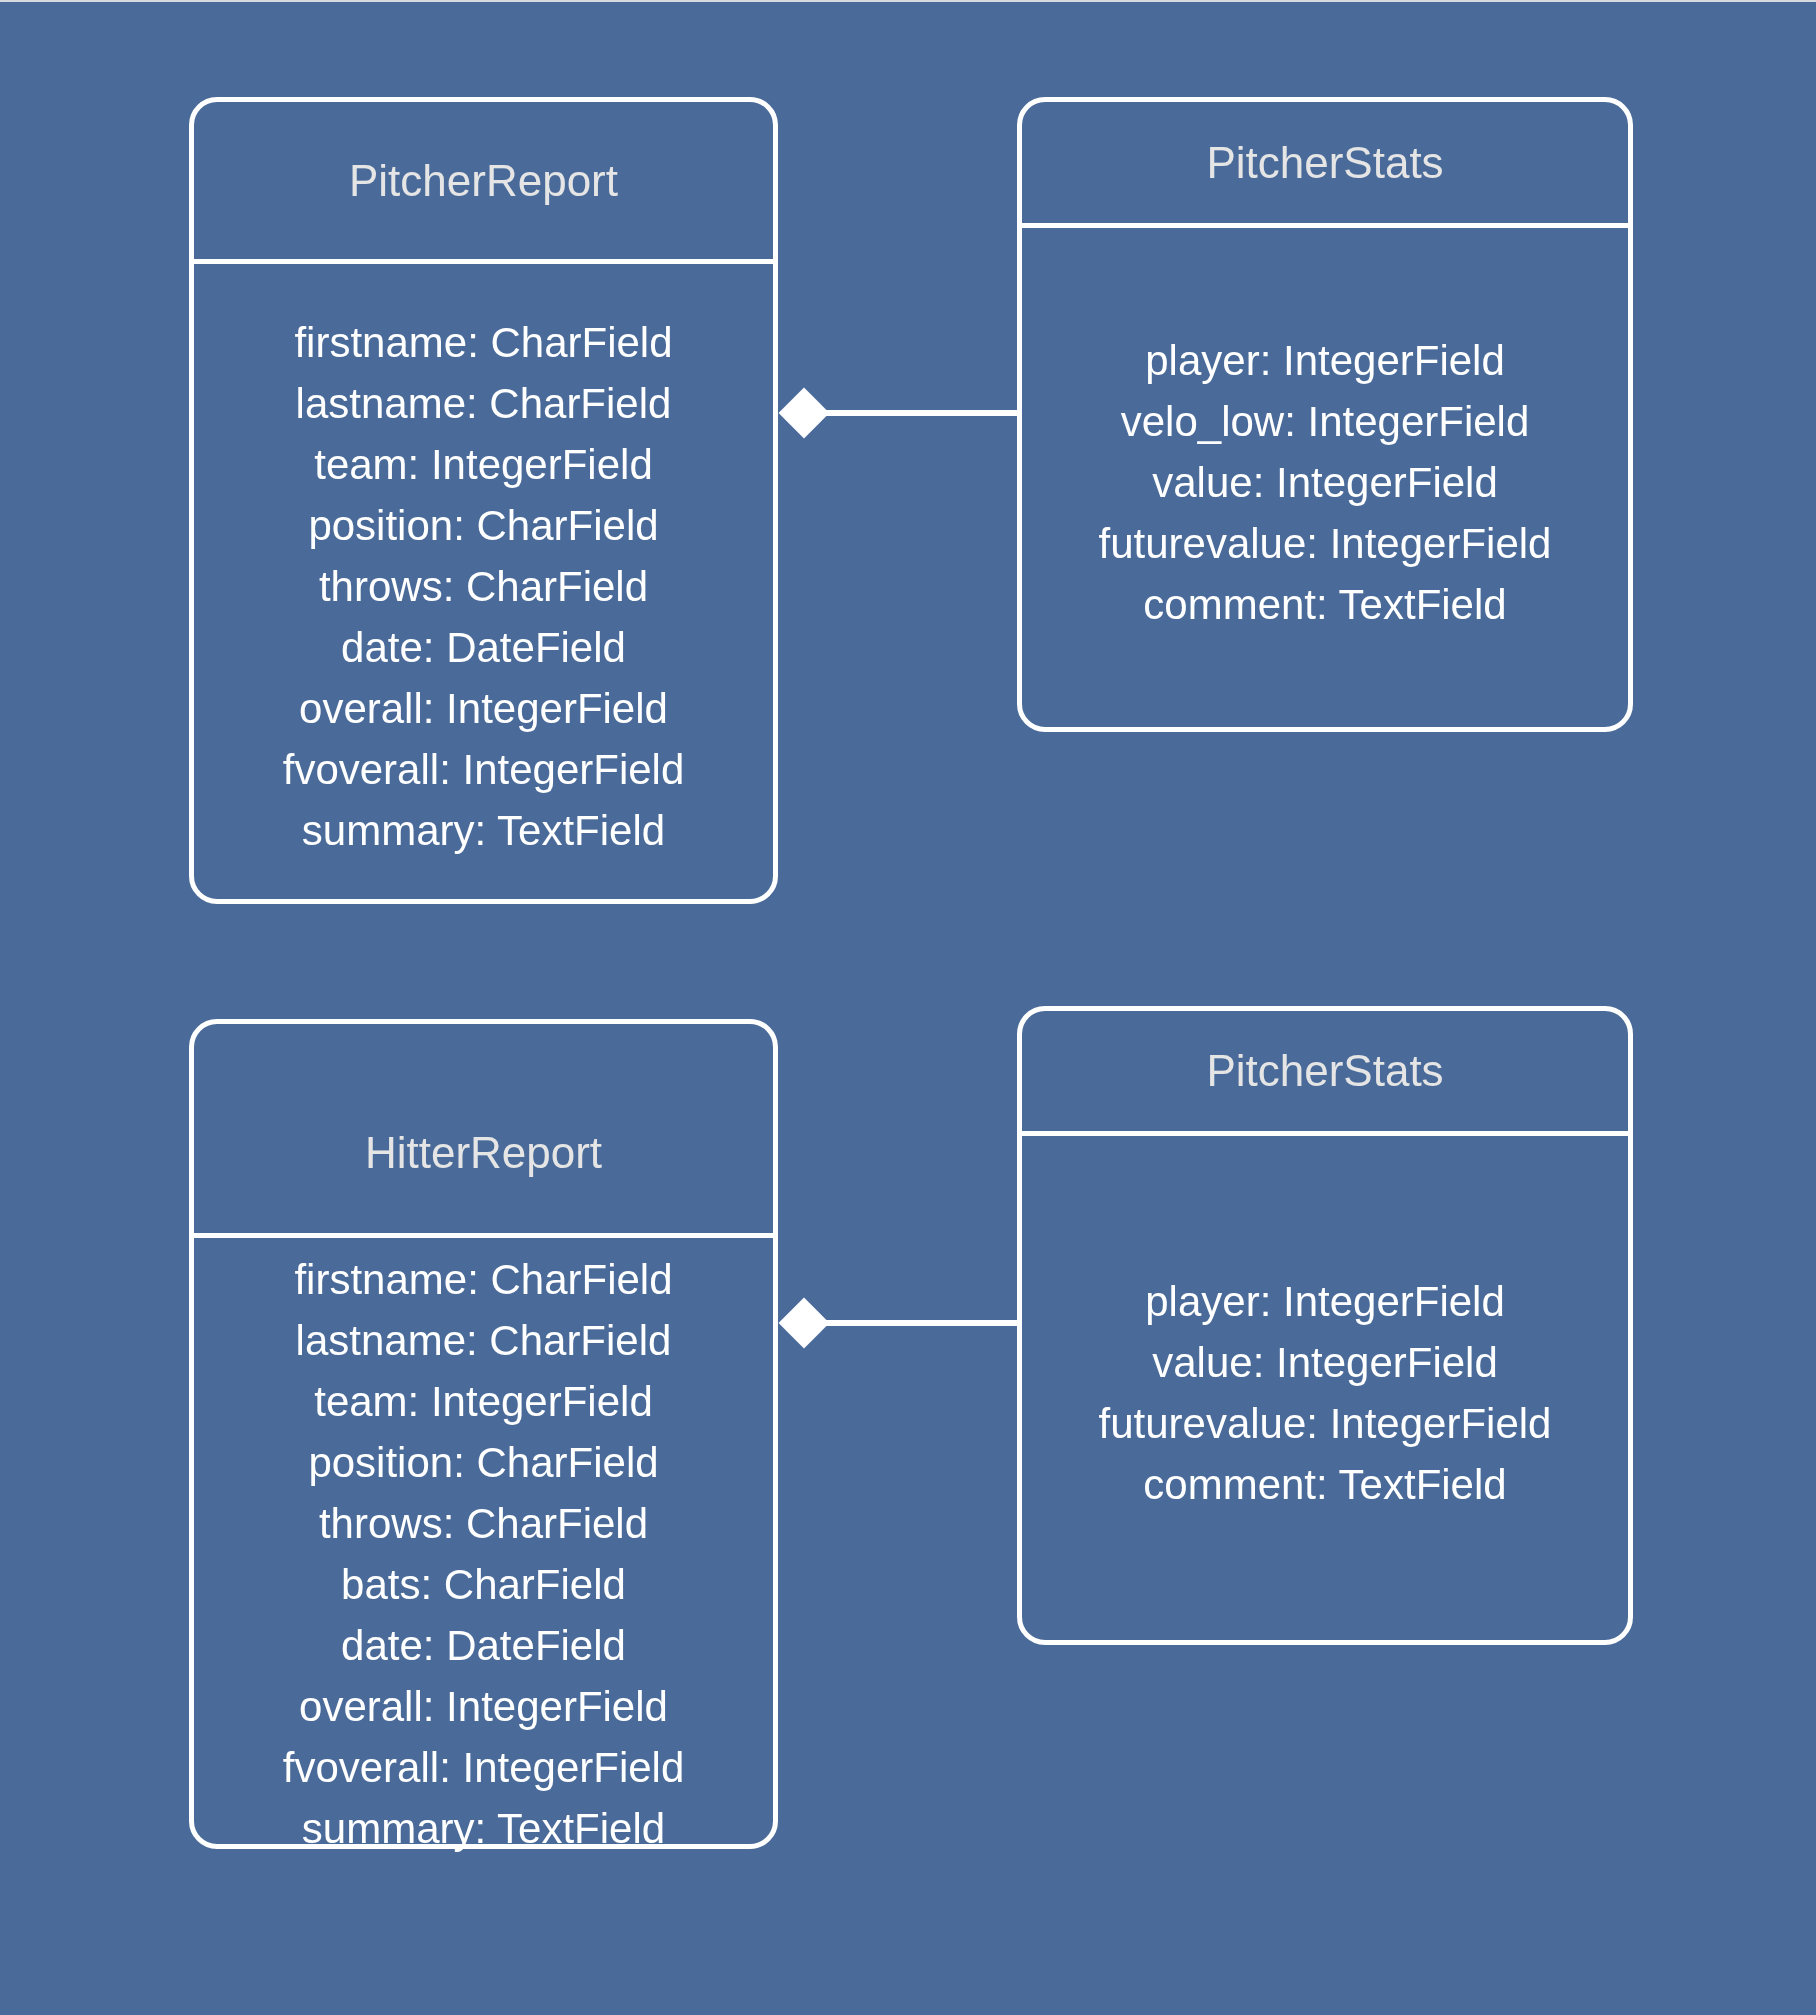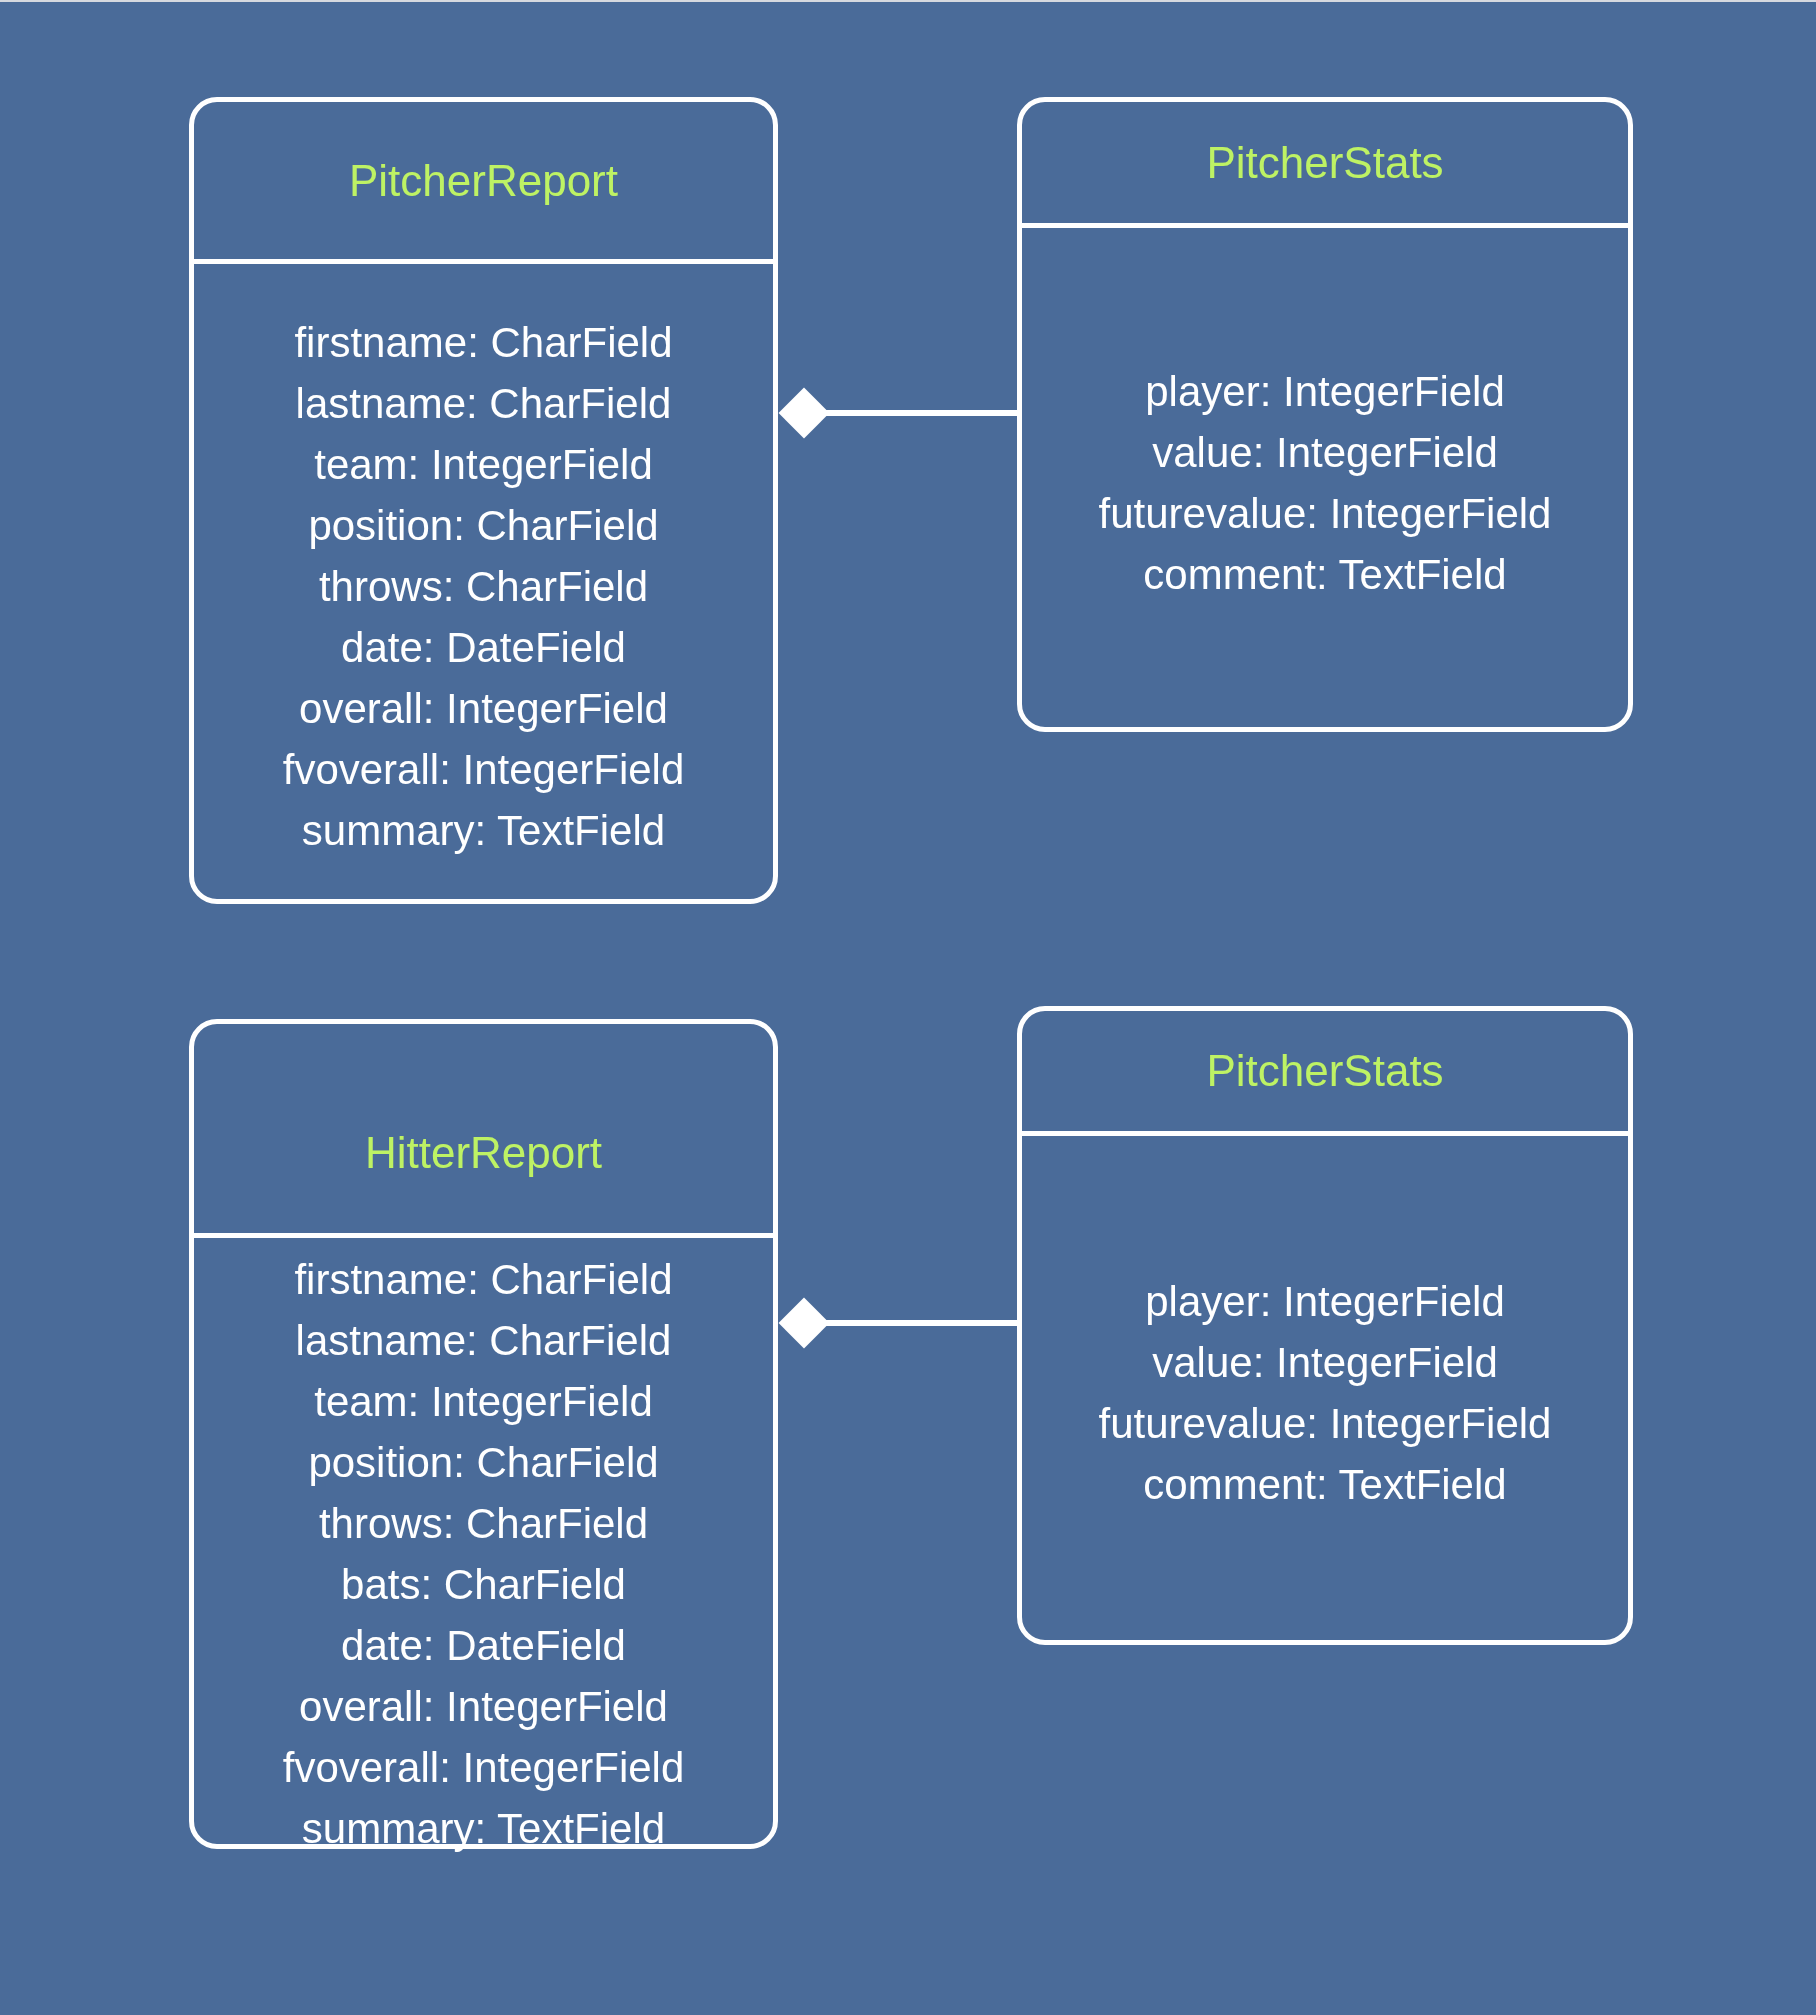--- a/index.html
+++ b/index.html
@@ -27,21 +27,21 @@
     box-sizing:border-box;
     display:flex;flex-direction:column;
     background:transparent;
   }
   .entity-header{
     flex:0 0 auto;
     border-bottom:5.7px solid var(--stroke);
     display:flex;align-items:center;justify-content:center;
     font-size:44px;
     letter-spacing:0px;
-    color:#bef264;
+    color:#e5e5e5;
   }
   .entity-body{
     flex:1 1 auto;
     display:flex;flex-direction:column;
     align-items:center;justify-content:center;
     font-size:42px;
     line-height:61px;
     padding-top:10.5px;
     color:#fff;
     text-align:center;
@@ -92,20 +92,21 @@
       <span class="field">summary: TextField</span>
     </div>
   </div>
 
   <div class="entity" id="entity-pitcher-stats-top">
     <div class="entity-header">
       <span>PitcherStats</span>
     </div>
     <div class="entity-body">
       <span class="field">player: IntegerField</span>
+      <span class="field">velo_low: IntegerField</span>
       <span class="field">value: IntegerField</span>
       <span class="field">futurevalue: IntegerField</span>
       <span class="field">comment: TextField</span>
     </div>
   </div>
 
   <div class="entity" id="entity-hitter-report">
     <div class="entity-header">
       <span>HitterReport</span>
     </div>

